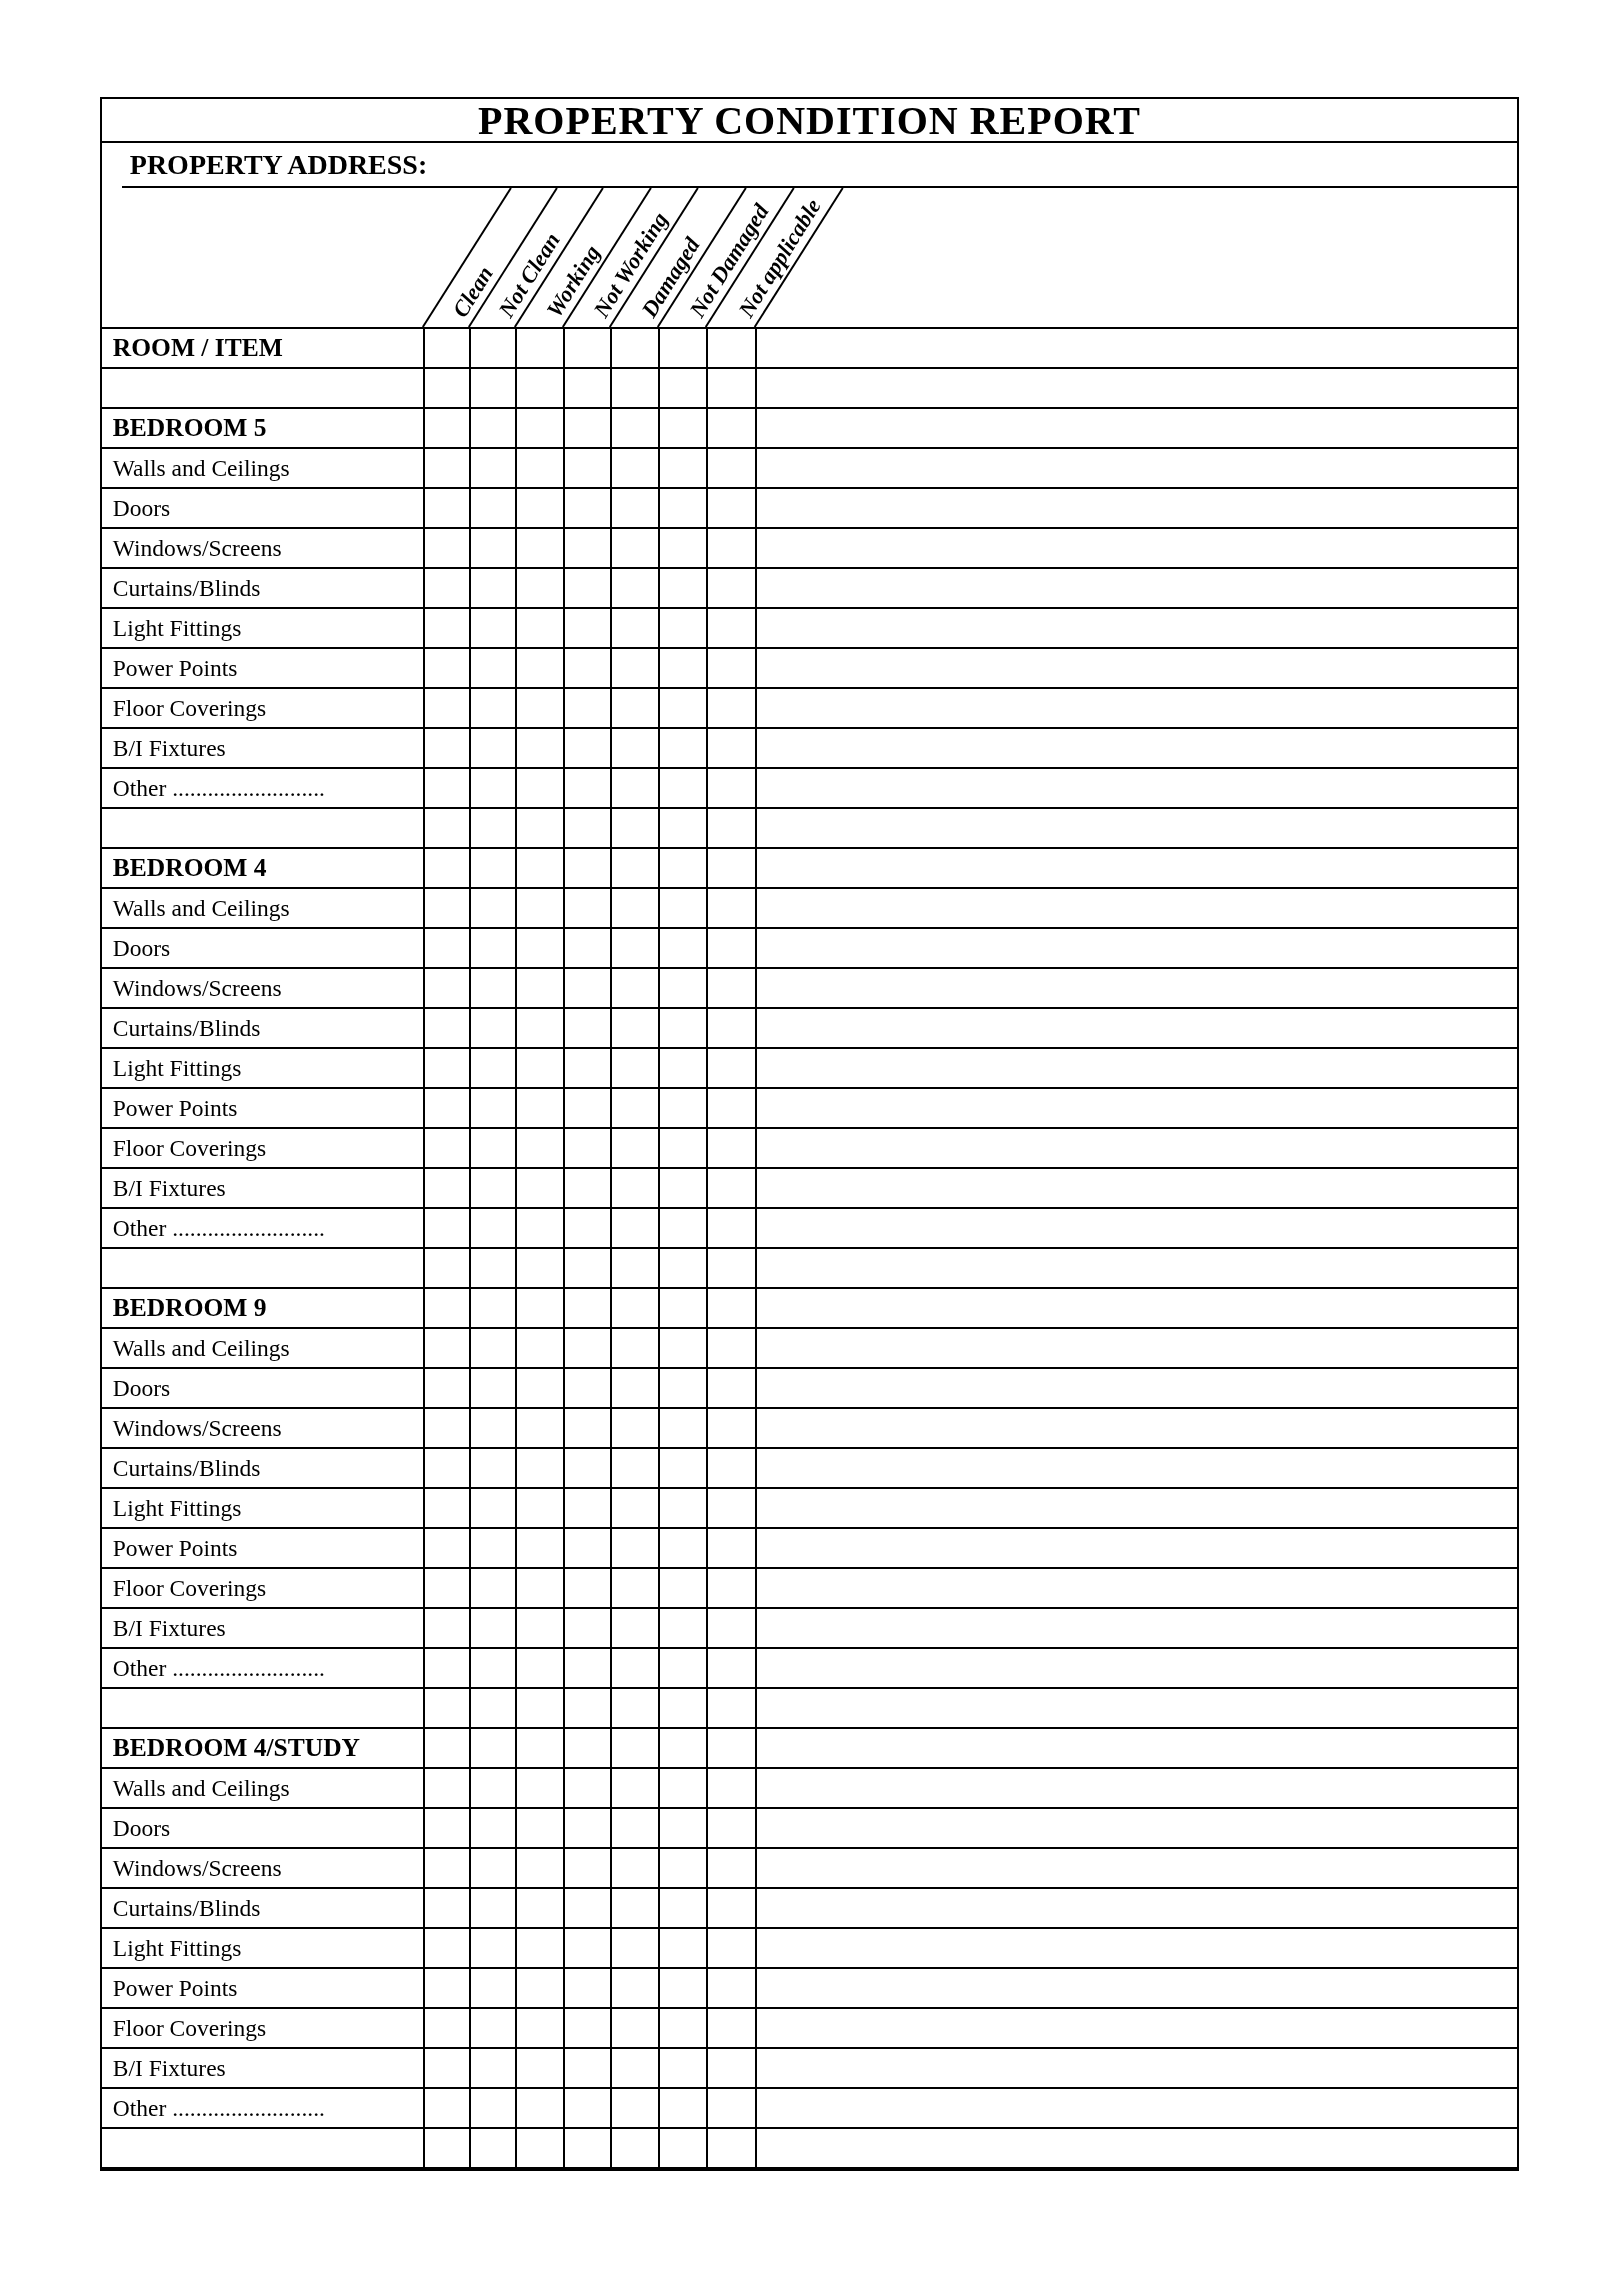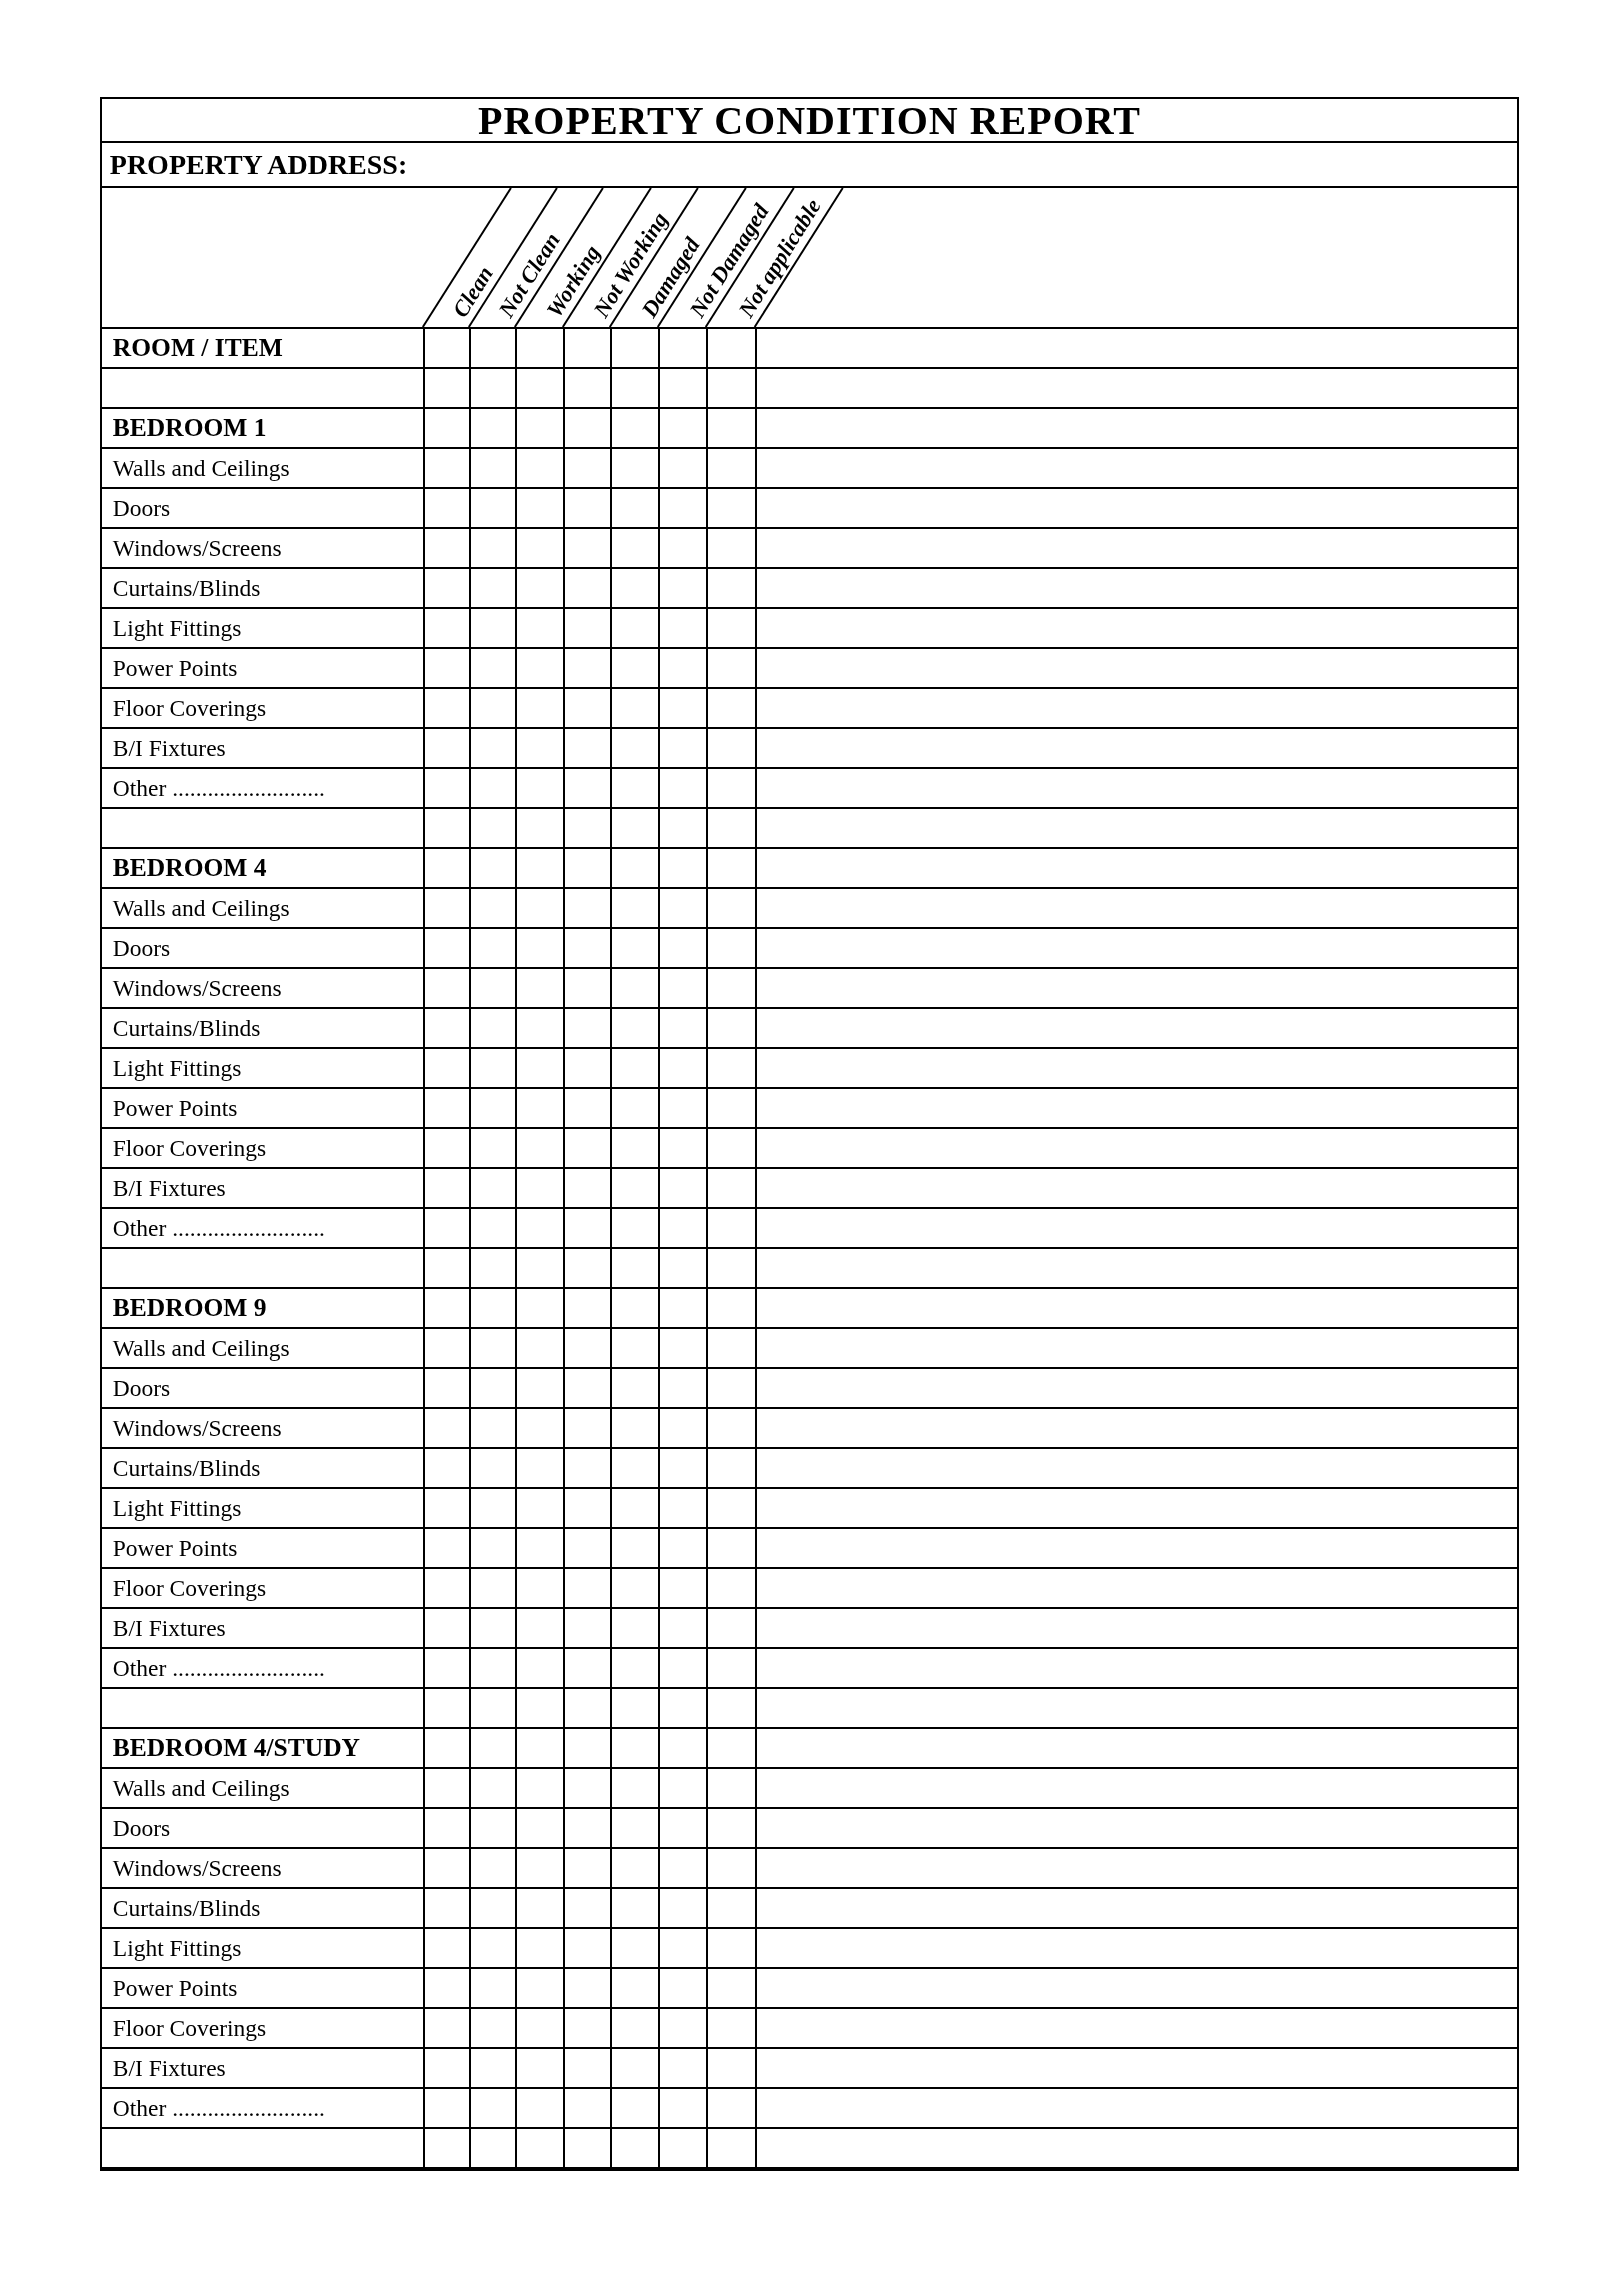--- a/index.html
+++ b/index.html
@@ -29,20 +29,21 @@
   .title-row .title{
     font-size:40px;font-weight:bold;letter-spacing:1px;white-space:nowrap;
   }
   
   .address-row{
     height:45px;
     border-bottom:2.9px solid #000;
     box-sizing:border-box;
     display:flex;align-items:center;
     padding-left:7.8px;
+    margin-left:20px;
   }
   .address-row .addr-label{font-size:28px;font-weight:bold;white-space:nowrap;}
   .address-row .addr-input{flex:1;height:100%;}
   
   .diag-band{
     position:relative;
     height:139px;
     overflow:hidden;
   }
   .diag-band svg{position:absolute;left:0;bottom:0;display:block;}
@@ -131,21 +132,21 @@
         <div class="cell check thick"></div>
         <div class="cell check"></div>
         <div class="cell check"></div>
         <div class="cell check"></div>
         <div class="cell check thick"></div>
         <div class="cell check"></div>
         <div class="cell check"></div>
         <div class="cell comments thick"></div>
       </div>
       <div class="row bold">
-        <div class="cell first">BEDROOM 1</div>
+        <div class="cell first">BEDROOM 5</div>
         <div class="cell check thick"></div>
         <div class="cell check"></div>
         <div class="cell check"></div>
         <div class="cell check"></div>
         <div class="cell check thick"></div>
         <div class="cell check"></div>
         <div class="cell check"></div>
         <div class="cell comments thick"></div>
       </div>
       <div class="row">

